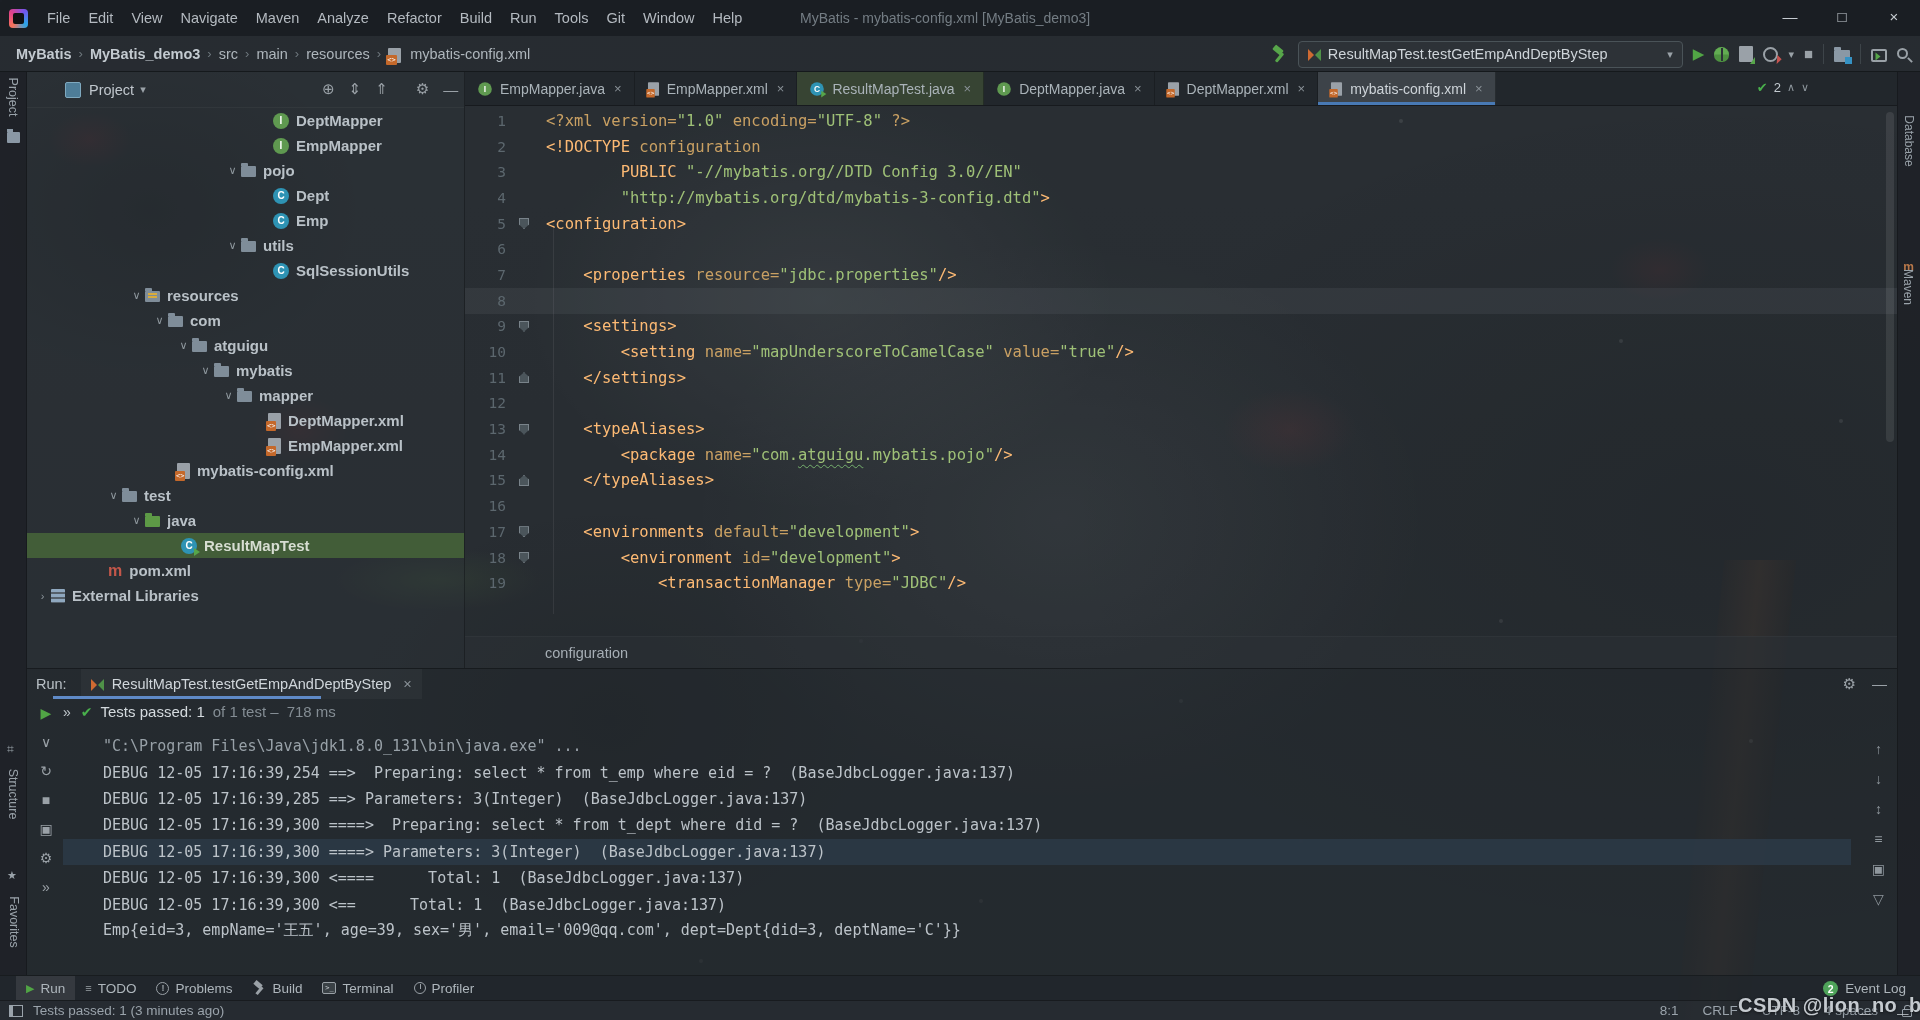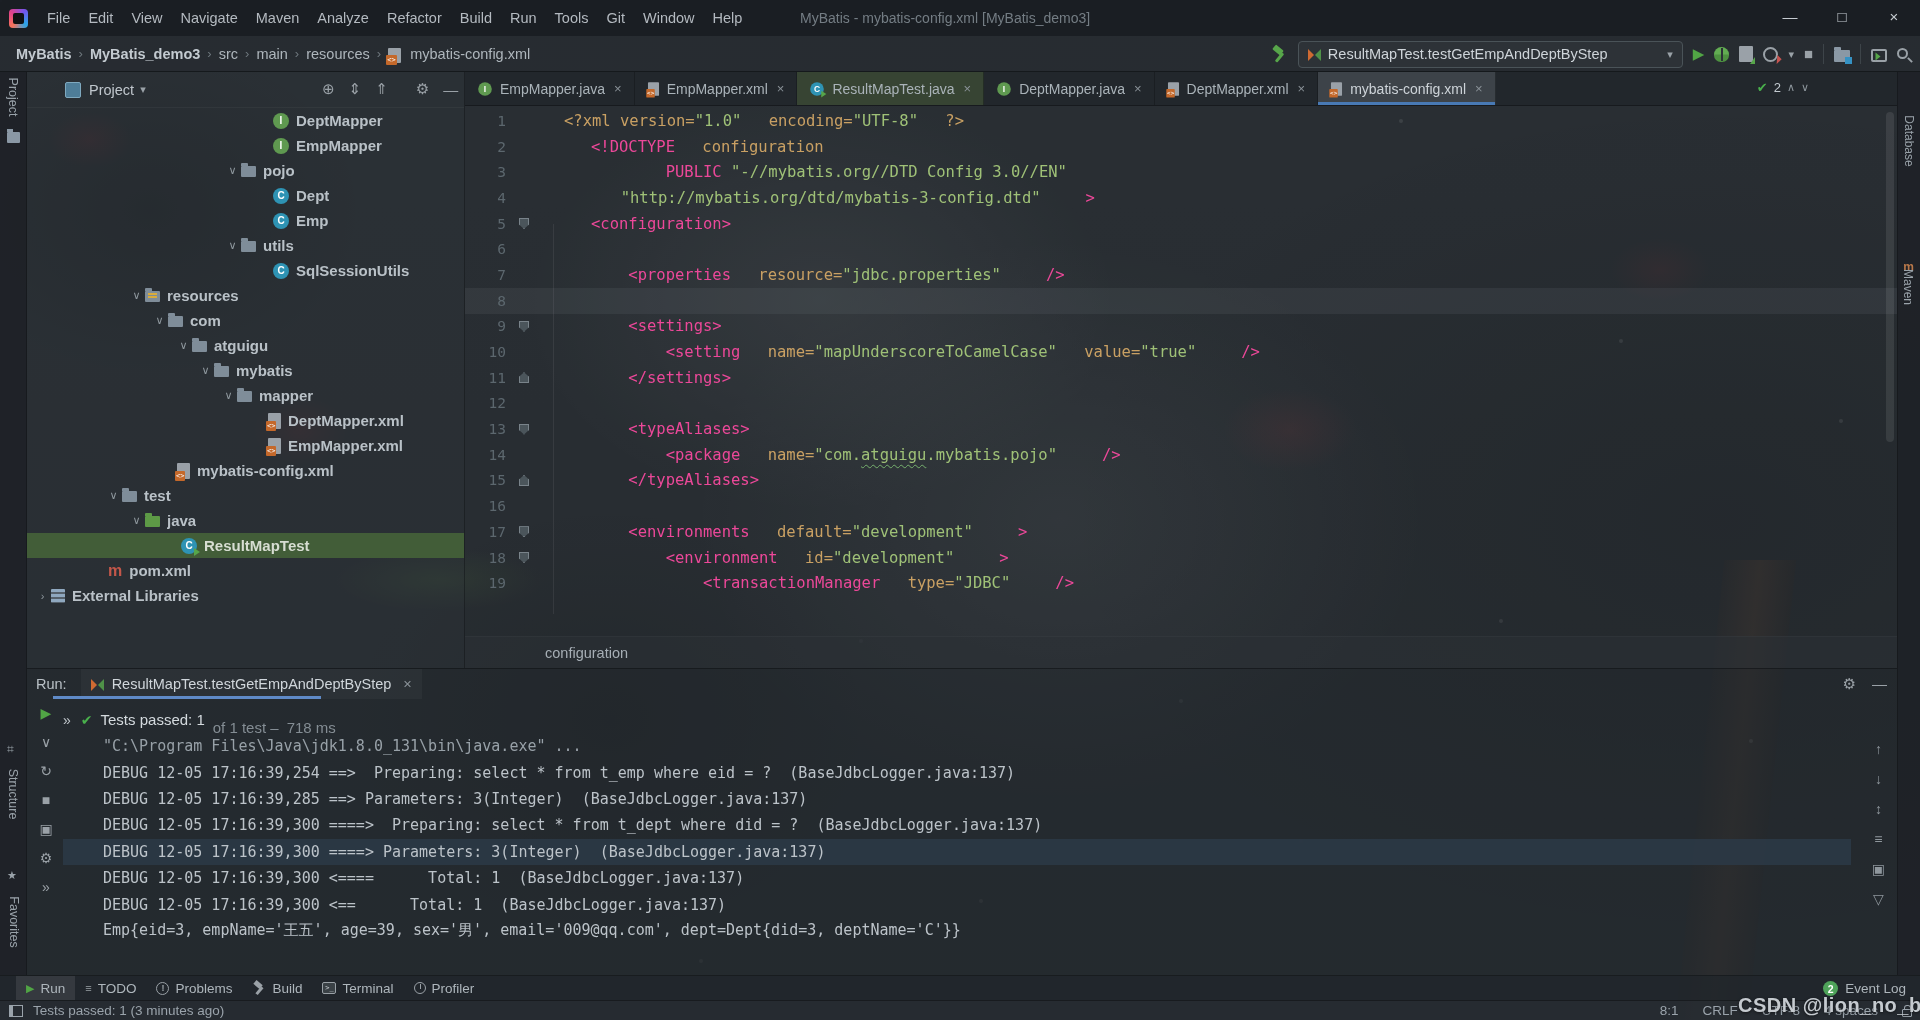--- a/index.html
+++ b/index.html
@@ -132,21 +132,21 @@
   .code { position:absolute; left:0; top:34px; right:0; bottom:32px; font-family:"DejaVu Sans Mono",monospace; font-size:15.5px; }
   .codelines { position:absolute; left:0; top:2px; right:0; }
   .cl { height:25.7px; display:flex; align-items:center; }
   .cl.current { background:rgba(130,140,150,.12); }
   .ln { width:47px; flex:none; text-align:right; color:#5c676e; font-size:14.5px; padding-right:6px; }
   .fold { width:24px; flex:none; display:flex; justify-content:center; }
   .fm { width:10px; height:11px; background:#4b555b; border:1px solid #79838a; }
   .fm.d { clip-path:polygon(0 0,100% 0,100% 58%,50% 100%,0 58%); }
   .fm.u { clip-path:polygon(50% 0,100% 42%,100% 100%,0 100%,0 42%); }
   .ct { white-space:pre; margin-left:10px; color:#c8cdd2; }
-  .cx-t { color:#ec4899;margin-left:45px; } .cx-a { color:#c9a063;margin-left:18px; } .cx-s { color:#9fc177; }
+  .cx-t { color:#fdba74; } .cx-a { color:#c9a063; } .cx-s { color:#9fc177; }
   .squig { text-decoration:underline wavy #76b06e 1px; text-underline-offset:4px; }
   .guide { position:absolute; left:88px; top:118px; width:1px; height:390px; background:rgba(255,255,255,.07); }
   .insp { position:absolute; right:88px; top:8px; display:flex; align-items:center; gap:6px; font-size:13px; color:#c3cad0; }
   .insp .chk { color:#49b04c; font-size:13px; }
   .insp .ud { color:#8f989e; font-size:11px; }
   .scrollbar { position:absolute; right:3px; top:40px; width:8px; height:330px; background:rgba(255,255,255,.09); border-radius:4px; }
   .ed-crumb { position:absolute; left:0; right:0; bottom:0; height:32px; display:flex; align-items:center;
     padding-left:80px; font-size:14.5px; color:#a6aeb5; background:rgba(43,49,54,.6); border-top:1px solid rgba(255,255,255,.03); }
 
   
@@ -159,21 +159,21 @@
   .rp-head { height:30px; display:flex; align-items:center; font-size:14.5px; color:#b9c0c6; }
   .rp-run-label { margin-left:9px; }
   .rp-tab { display:flex; align-items:center; gap:8px; height:30px; padding:0 10px; margin-left:14px; background:rgba(255,255,255,.035);
     color:#d0d6db; position:relative; }
   .rp-tab .x { color:#8a9298; margin-left:4px; }
   .rp-underline { position:absolute; left:26px; top:27px; width:268px; height:3px; background:#5f8ac7; }
   .rp-tools-right { position:absolute; right:10px; top:6px; display:flex; gap:16px; color:#9aa1a7; font-size:15px; }
   .rp-status { position:absolute; left:36px; top:34px; display:flex; align-items:center; gap:8px; font-size:15px; }
   .rp-status .chk { color:#49b04c; font-size:14px; }
   .rp-status .strong { color:#d4dade; }
-  .rp-status .dim2 { color:#848d94;margin-top:16px; }
+  .rp-status .dim2 { color:#848d94; }
   .rp-status .chevs { color:#c0c7cc; font-size:14px; margin-right:2px; }
   .rp-left { position:absolute; left:4px; top:36px; width:30px; display:flex; flex-direction:column; align-items:center; gap:13px;
     color:#9aa1a7; font-size:14px; }
   .rp-left .green { color:#51a545; }
   .console { position:absolute; left:36px; right:46px; top:64px; font-family:"DejaVu Sans Mono",monospace; font-size:15px; color:#bcc3c9; }
   .cline { height:26.4px; display:flex; align-items:center; padding-left:40px; white-space:pre; }
   .cline.dim { color:#98a1a8; }
   .cline.hl { background:rgba(43,56,68,.95); }
   .console-tools { position:absolute; right:12px; top:72px; display:flex; flex-direction:column; gap:14px; align-items:center;
     color:#8f979d; font-size:14px; }

